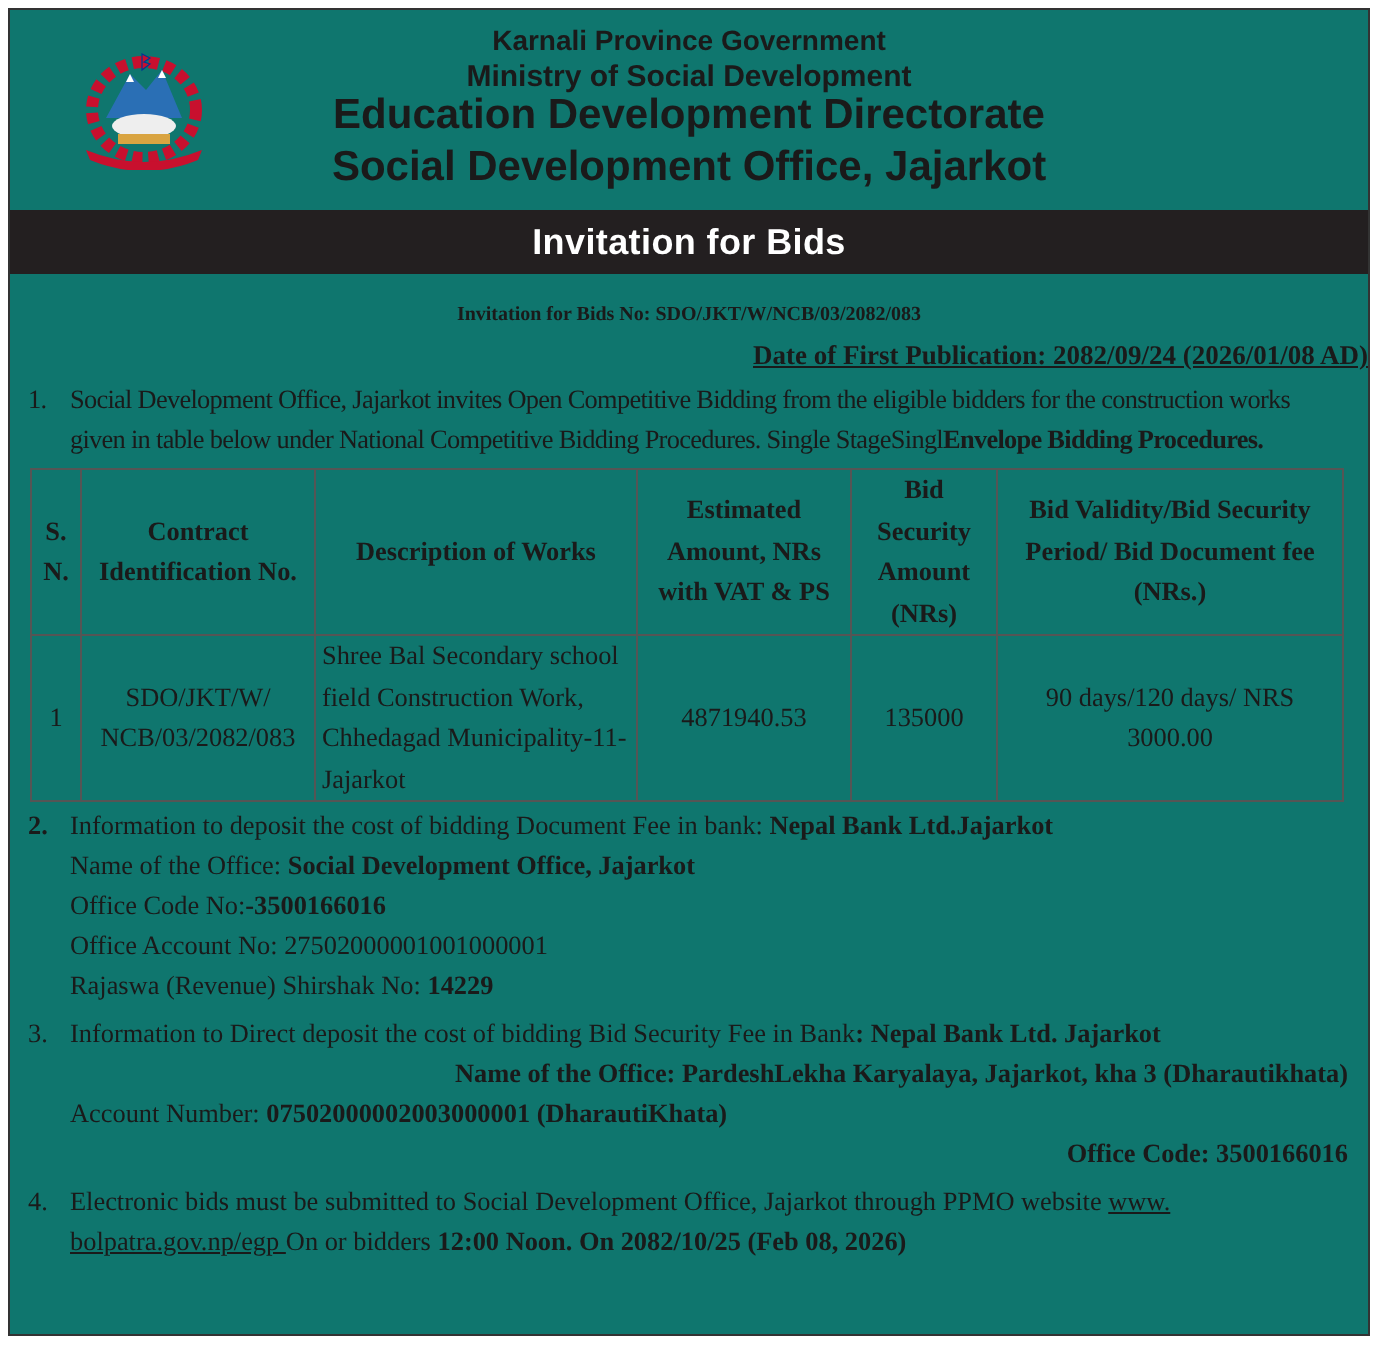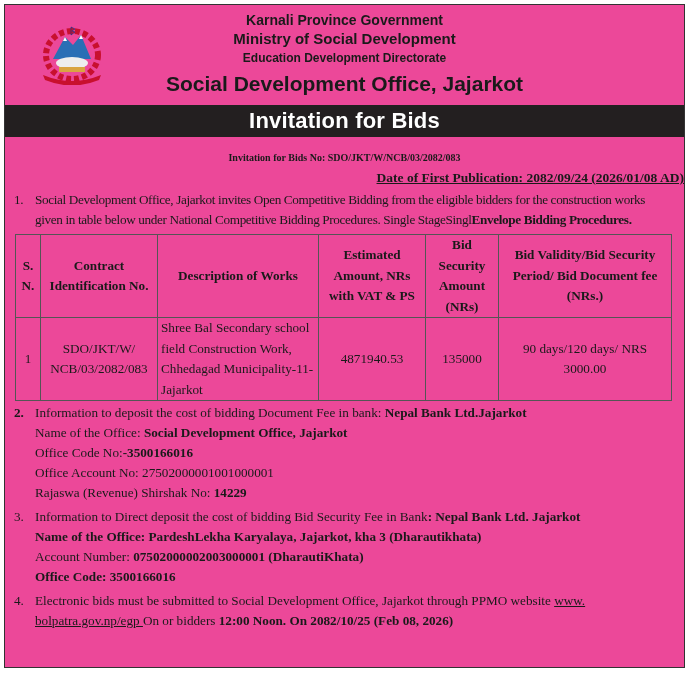--- a/index.html
+++ b/index.html
@@ -1,44 +1,44 @@
 <!DOCTYPE html>
 <html><head>
   <meta charset="utf-8">
   <style>
     html, body { margin: 0; padding: 0; background: #ffffff; }
     body { width: 691px; height: 673px; overflow: hidden; }
     .frame {
       position: absolute; left: 4px; top: 4px; width: 681px; height: 664px;
-      border: 1.5px solid #333; box-sizing: border-box; background: #ec4899;
+      border: 1.5px solid #333; box-sizing: border-box; background: #0f766e;
     }
     .header { position: relative; height: 100px; }
     .emblem { position: absolute; left: 32px; top: 20px; width: 70px; height: 60px; }
     .hdr-lines { position: absolute; left: 0; right: 0; top: 6px; text-align: center; font-family: "Liberation Sans", sans-serif; color: #1a1a1a; font-weight: bold; }
     .hdr-l1 { font-size: 14px; line-height: 18px; }
     .hdr-l2 { font-size: 15px; line-height: 19px; }
-    .hdr-l3 { font-size: 12px; line-height: 20px; }
+    .hdr-l3 { font-size: 21px; line-height: 20px; }
     .hdr-l4 { font-size: 21px; line-height: 27px; margin-top: 2px; }
     .banner {
       background: #231f20; color: #fff; text-align: center; height: 32px; line-height: 32px;
-      font-family: "Liberation Sans Narrow", "Liberation Sans", sans-serif; font-weight: bold; font-size: 22px;
+      font-family: "Liberation Sans Narrow", "Liberation Sans", sans-serif; font-weight: bold; font-size: 18px;
       letter-spacing: 0.2px;
     }
     .body { font-family: "Liberation Serif", serif; color: #1a1a1a; font-size: 13.2px; }
     .ifb-no { text-align: center; font-weight: bold; margin-top: 11px; line-height: 20px; font-size: 10px; }
     .pub-date { text-align: right; font-weight: bold; text-decoration: underline; line-height: 20px; font-size: 13.5px; }
     .item { position: relative; padding-left: 30px; padding-right: 10px; line-height: 20px; }
     .item .num { position: absolute; left: 9px; top: 0; }
     .item1 { margin-top: 2px; letter-spacing: -0.35px; }
     table.works { border-collapse: collapse; margin: 4px 0 0 10px; width: 657px; font-family: "Liberation Serif", serif; font-size: 13.2px; }
     table.works th, table.works td { border: 1px solid #555; text-align: center; vertical-align: middle; padding: 0 3px; line-height: 20.5px; }
     table.works th { font-weight: bold; height: 80px; }
     table.works td { height: 82px; }
     td.desc { text-align: left !important; }
-    .b { font-weight: bold; }
+    .b { font-weight: bold; text-align: right; }
     .u { text-decoration: underline; }
     .item2 { margin-top: 2px; }
     .item3 { margin-top: 4px; }
     .item4 { margin-top: 4px; }
     .sub { line-height: 20px; }
   </style>
 </head>
 <body>
 
 <div class="frame">

